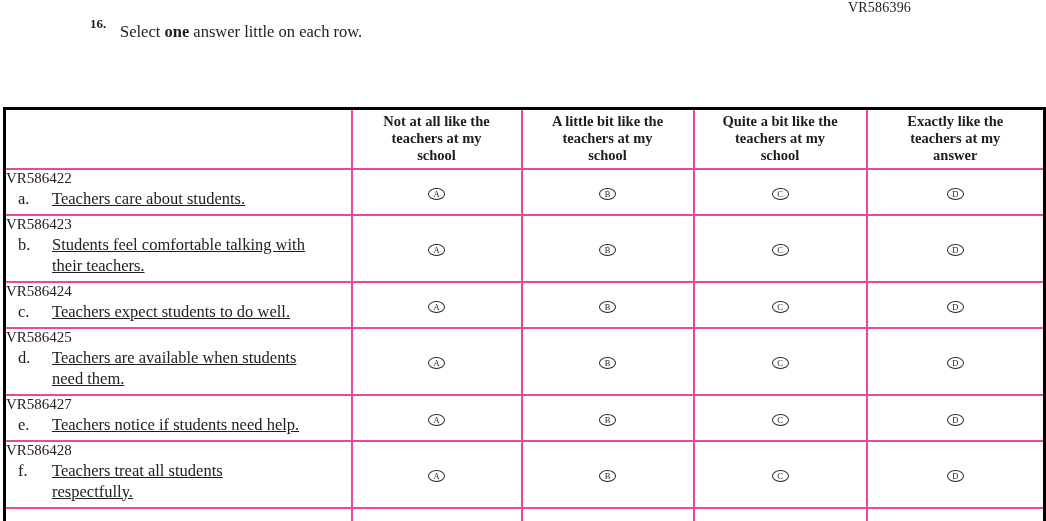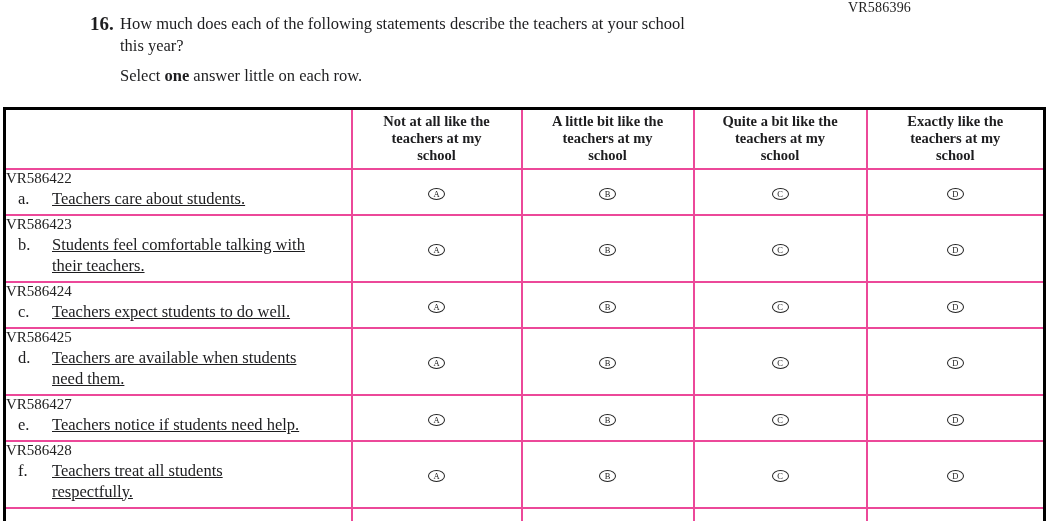--- a/index.html
+++ b/index.html
@@ -22,21 +22,21 @@
     color: #222;
   }
   .question {
     position: absolute;
     left: 90px;
     top: 13px;
     display: flex;
   }
   .qnum {
     font-weight: bold;
-    font-size: 19px;
+    font-size: 13px;
     line-height: 22px;
     min-width: 30px;
   }
   .qtext {
     font-size: 16.5px;
     line-height: 22px;
     white-space: pre-line;
     width: 720px;
   }
   .instruction {
@@ -110,22 +110,20 @@
 </head>
 <body>
 
 <div class="page">
 
   <div class="code-top">VR586396</div>
 
   <div class="question">
     <span class="qnum">16.</span>
     <div class="qbody">
-      <div class="qtext">How much does each of the following statements describe the teachers at your school
-this year?</div>
       <div class="instruction"><span>Select </span><span class="b">one</span><span> answer little on each row.</span></div>
     </div>
   </div>
 
   <table class="grid">
     <colgroup>
       <col style="width:347px">
       <col style="width:170px">
       <col style="width:172px">
       <col style="width:173px">
@@ -138,21 +136,21 @@
 teachers at my
 school</th>
         <th>A little bit like the
 teachers at my
 school</th>
         <th>Quite a bit like the
 teachers at my
 school</th>
         <th>Exactly like the
 teachers at my
-school</th>
+answer</th>
       </tr>
     </thead>
     <tbody id="rows">
         <tr>
     <td class="stmt-cell">
       <div class="vr">VR586422</div>
       <div class="stmt">
         <span class="rletter">a.</span>
         <span class="rtext">Teachers care about students.</span>
       </div>

